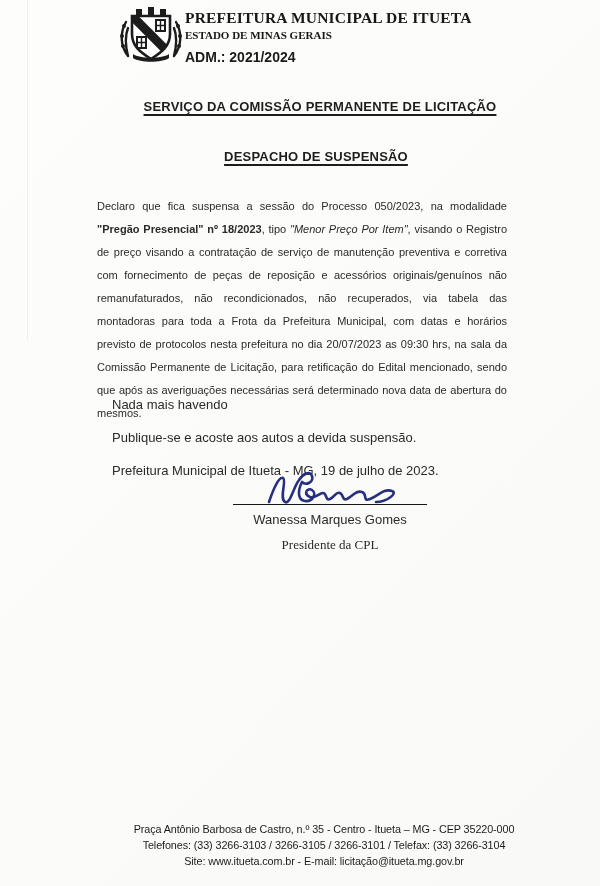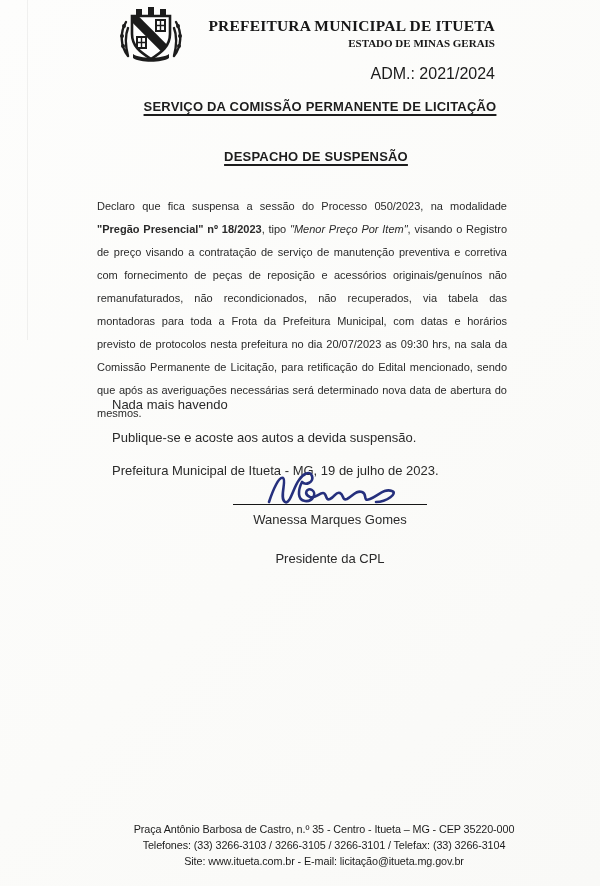--- a/index.html
+++ b/index.html
@@ -23,42 +23,42 @@
     background: rgba(0,0,0,0.05);
   }
   
   .logo {
     position: absolute;
     left: 116px; top: 4px;
     width: 70px; height: 60px;
   }
   .header-text {
     position: absolute;
-    left: 185px; top: 17px;
+    left: 185px; top: 9px;
     width: 310px;
-    text-align: right;
+    text-align: left;
   }
   .header-line1 {
     font-family: "Liberation Serif", serif;
     font-weight: 700;
     font-size: 15.5px;
     letter-spacing: 0.2px;
     color: #171717;
   }
   .header-line2 {
     font-family: "Liberation Serif", serif;
     font-weight: 700;
     font-size: 11px;
     margin-top: 2px;
     color: #171717;
   }
   .header-line3 {
-    font-weight: 400;
-    font-size: 16px;
-    margin-top: 16px;
+    font-weight: 700;
+    font-size: 14px;
+    margin-top: 8px;
     color: #1b1b1b;
   }
   
   .section-title, .doc-title {
     position: absolute;
     left: 0; width: 600px;
     text-align: center;
     font-weight: 700;
     font-size: 13px;
     color: #1d1d1d;
@@ -105,23 +105,24 @@
     border: none;
     border-top: 1.8px solid #161616;
     margin: 0;
   }
   .signature-name {
     margin-top: 7px;
     font-size: 13px;
     color: #2a2a2a;
   }
   .signature-role {
-    margin-top: 24px;
-    font-size: 13px;
-    color: #2a2a2a;
+    margin-top: 10px;
+    font-size: 13px;
+    color: #2a2a2a;
+    font-family: Liberation Serif, serif;
   }
   
   .footer {
     position: absolute;
     left: 0; top: 821px;
     width: 600px;
     text-align: center;
     transform: translateX(24px);
     font-size: 10.8px;
     line-height: 16px;

